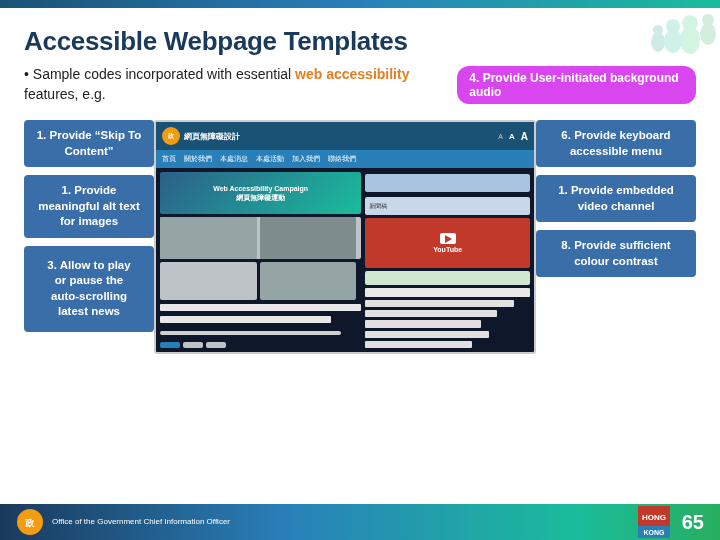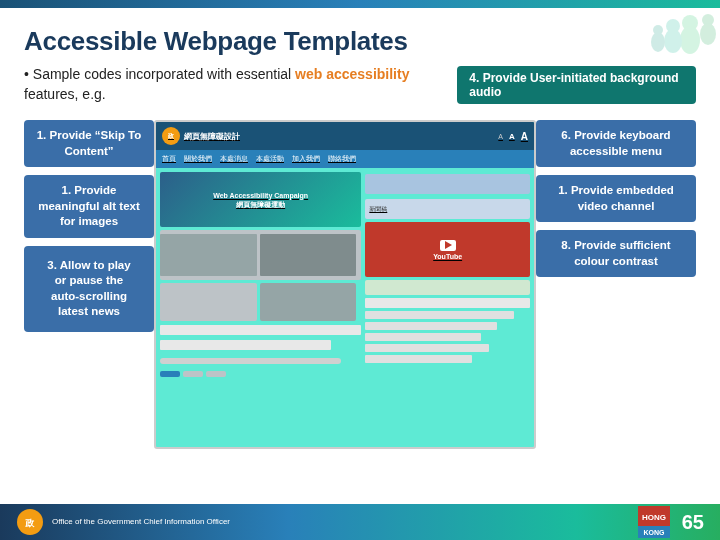--- a/index.html
+++ b/index.html
@@ -48,26 +48,26 @@
       margin-bottom: 10px;
       line-height: 1.4;
     }
     .subtitle-link {
       color: #e67e22;
       font-weight: bold;
     }
 
     
     .callout-box {
-      background: #0f766e;
+      background: #d946ef;
       color: #fff;
       font-size: 12px;
       font-weight: bold;
       padding: 5px 12px;
-      border-radius: 4px;
+      border-radius: 12px;
       display: inline-block;
       margin-left: 20px;
       margin-bottom: 10px;
     }
 
     
     .layout-row {
       display: flex;
       gap: 0;
       align-items: flex-start;
@@ -99,27 +99,26 @@
 
     
     .center-col {
       flex: 1;
       min-width: 0;
       position: relative;
     }
 
     .webpage-mockup {
       width: 100%;
-      height: 329px;
+      height: 234px;
       border: 2px solid #ccc;
-      background: #5eead4;
+      background: #0f172a;
       border-radius: 3px;
       overflow: hidden;
       position: relative;
-      text-decoration: underline;
     }
 
     
     .webpage-header {
       background: #1a5276;
       height: 28px;
       display: flex;
       align-items: center;
       padding: 0 6px;
       gap: 4px;

